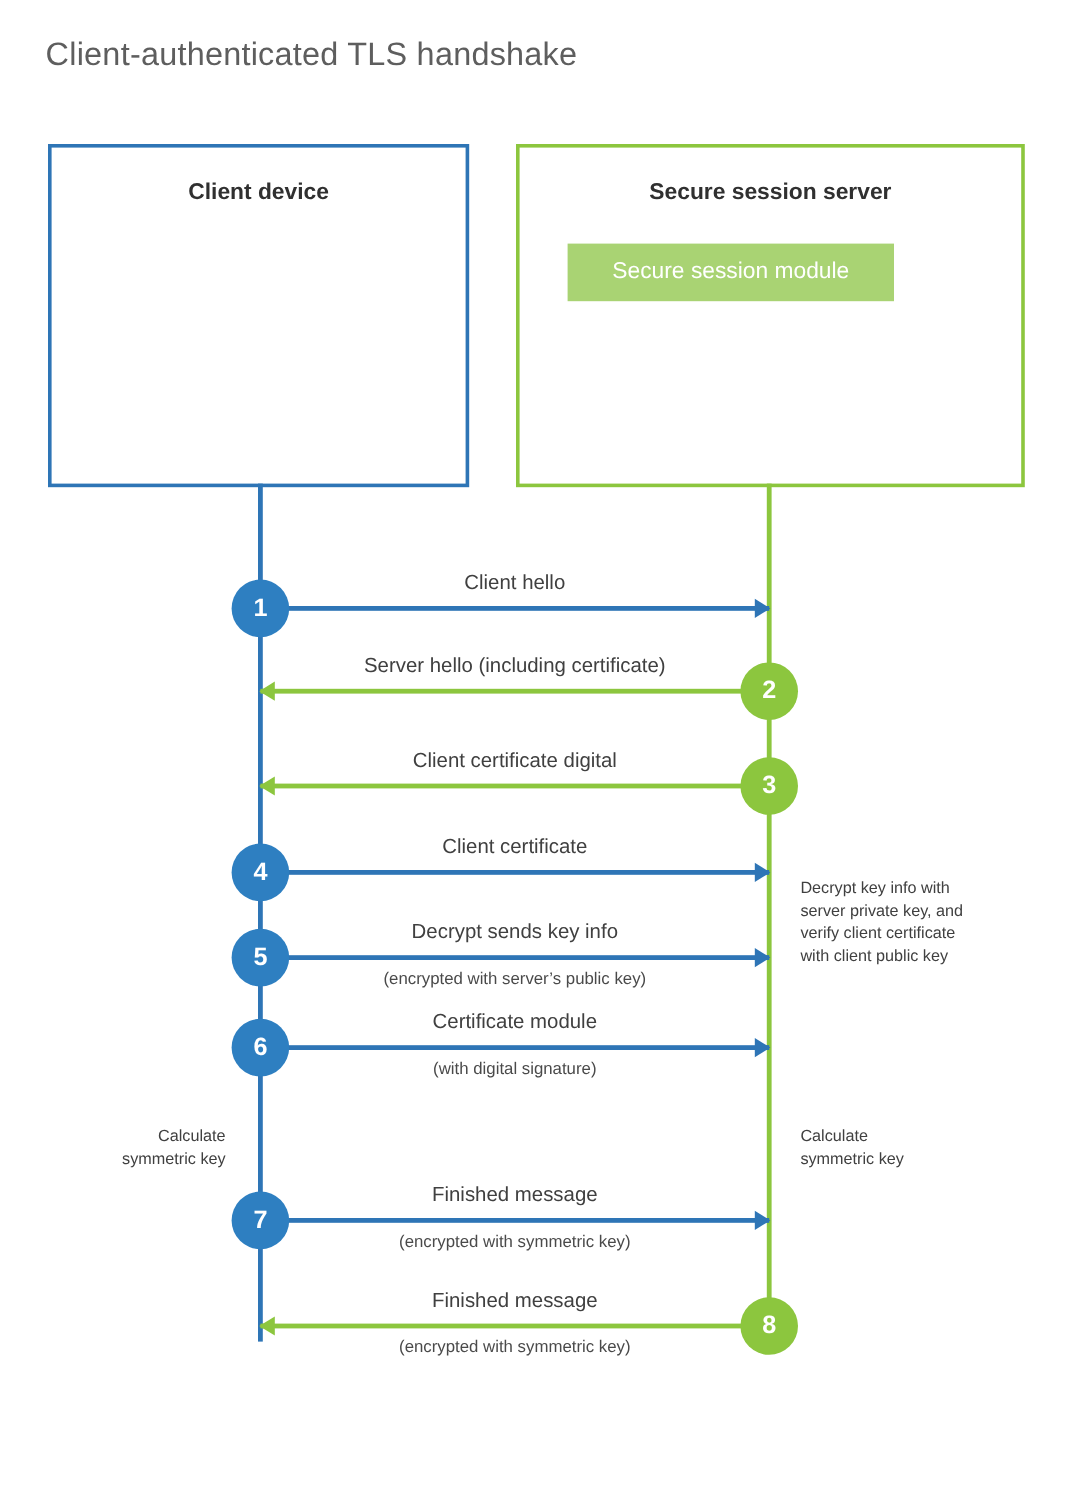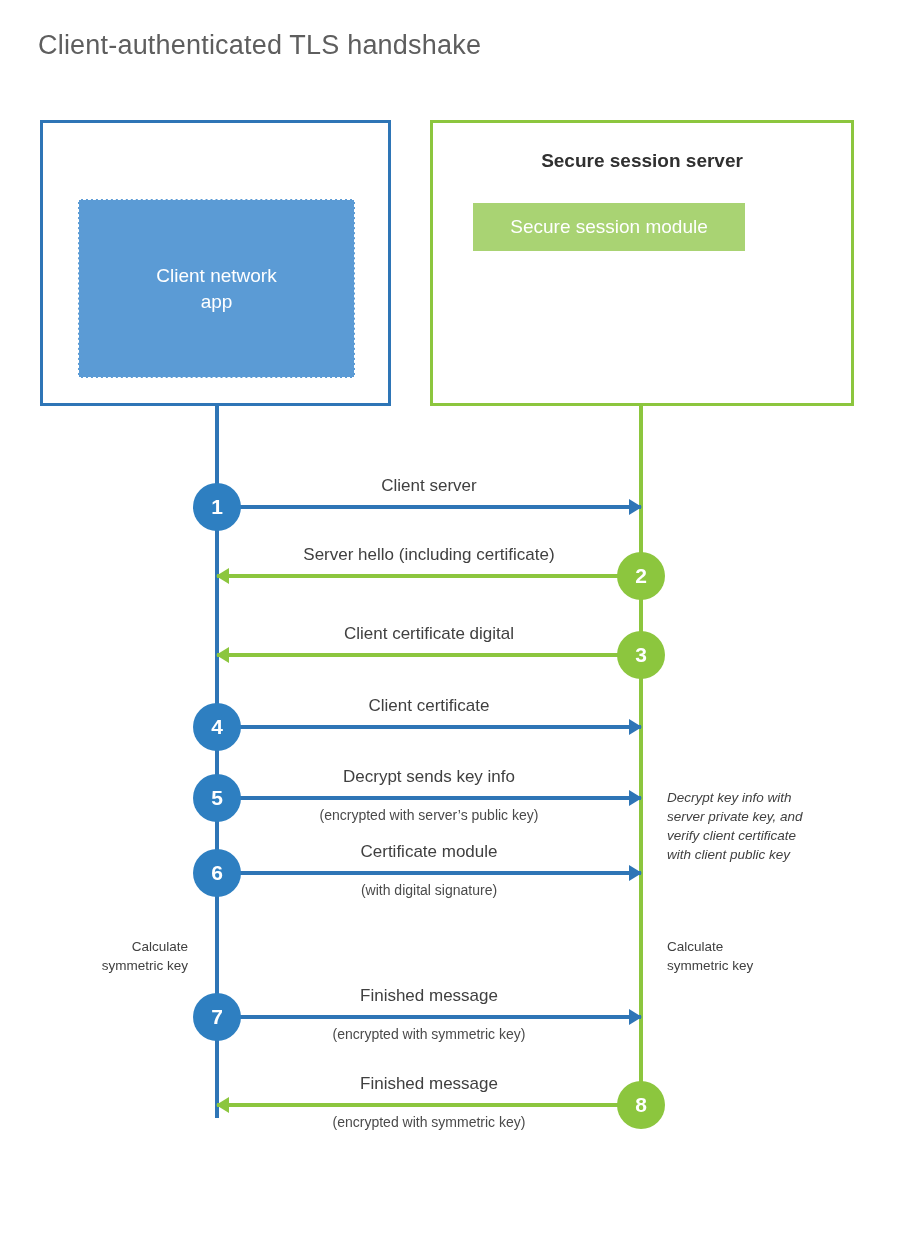--- a/index.html
+++ b/index.html
@@ -198,48 +198,45 @@
     white-space: pre-line;
   }
   .side-note.right-of-server {
     left: 667px;
     text-align: left;
   }
   .side-note.left-of-client {
     right: 712px;
     text-align: right;
   }
-  #note-decrypt { top: 788px; font-style: italic; }
+  #note-decrypt { top: 730px; }
   #note-calc-client { top: 937px; }
   #note-calc-server { top: 937px; }
 </style>
 </head>
 <body>
 
 <div id="diagram-title">Client-authenticated TLS handshake</div>
 
 <div class="actor-box" id="client-box">
-  <div id="client-app-rect">
-    <div class="app-label">Client network
-app</div>
-  </div>
+  <div class="actor-title">Client device</div>
 </div>
 
 <div class="actor-box" id="server-box">
   <div class="actor-title">Secure session server</div>
   <div class="server-bar" id="server-bar-0">Secure session module</div>
 </div>
 
 <div class="lifeline" id="client-lifeline"></div>
 <div class="lifeline" id="server-lifeline"></div>
 
 <div class="msg to-server" style="top:507px">
   <div class="arrow-line"></div>
   <div class="arrow-head"></div>
-  <div class="msg-label primary">Client server</div>
+  <div class="msg-label primary">Client hello</div>
 </div>
 
 <div class="msg to-client" style="top:576px">
   <div class="arrow-line"></div>
   <div class="arrow-head"></div>
   <div class="msg-label primary">Server hello (including certificate)</div>
 </div>
 
 <div class="msg to-client" style="top:655px">
   <div class="arrow-line"></div>

